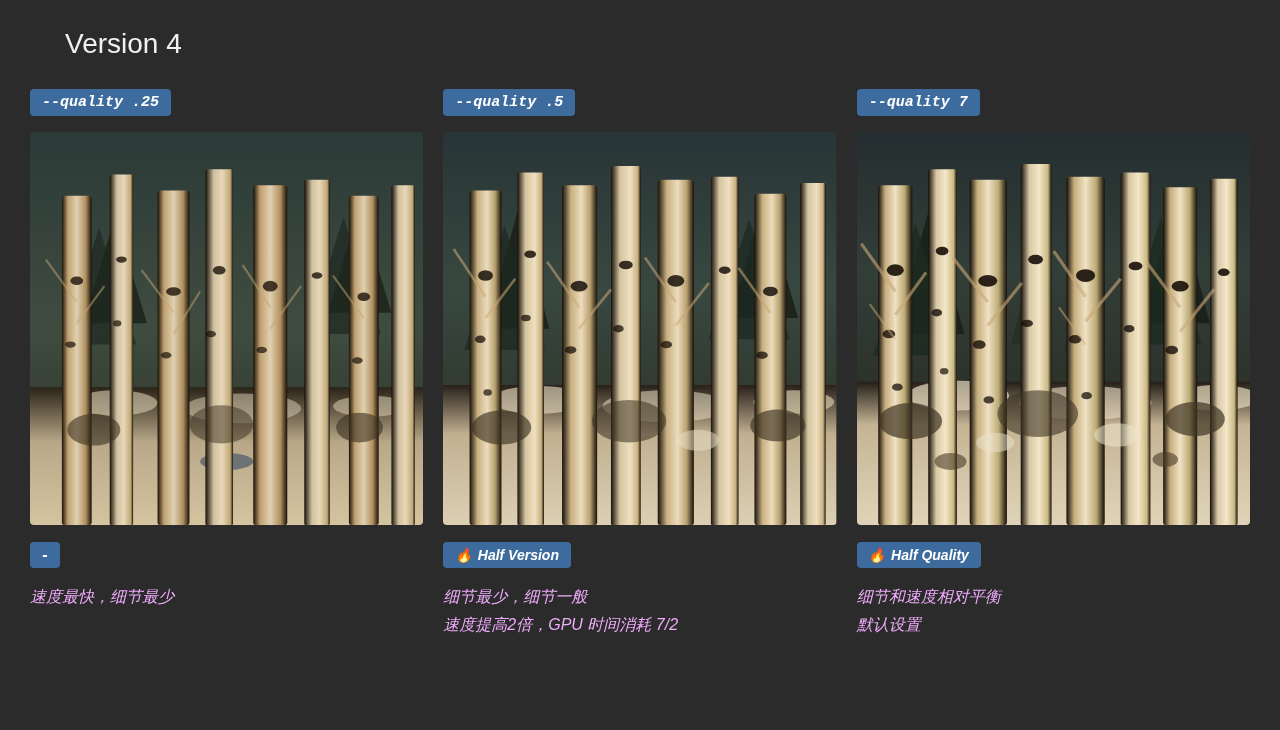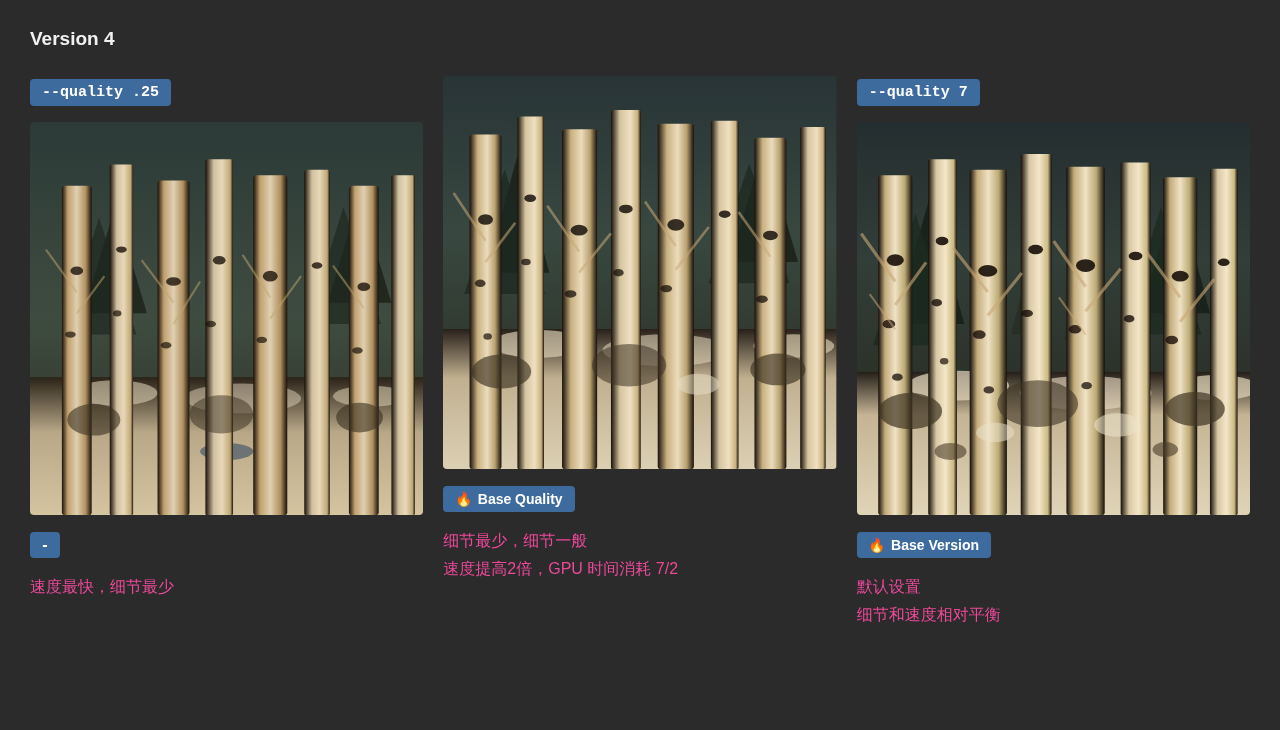--- a/index.html
+++ b/index.html
@@ -7,36 +7,38 @@
     body {
       background-color: #2b2b2b;
       color: #e8e8e8;
       font-family: -apple-system, BlinkMacSystemFont, 'Segoe UI', sans-serif;
       padding: 28px 30px;
       width: 1280px;
       min-height: 730px;
     }
 
     .page-title {
-      font-size: 19px;
-      font-weight: 700;
+      font-size: 28px;
+      font-weight: 400;
       color: #f0f0f0;
       margin-bottom: 26px;
+      margin-left: 35px;
     }
 
     .grid {
       display: grid;
       grid-template-columns: 1fr 1fr 1fr;
       gap: 20px;
     }
 
     .column {
       display: flex;
       flex-direction: column;
       gap: 14px;
+      font-style: italic;
     }
 
     .quality-badge {
       display: inline-block;
       background-color: #3d6b9e;
       color: #fff;
       font-family: 'Courier New', monospace;
       font-size: 15px;
       font-weight: 700;
       padding: 5px 12px;
@@ -84,21 +86,21 @@
     }
 
     .desc-block {
       display: flex;
       flex-direction: column;
       gap: 4px;
     }
 
     .desc-line {
       font-size: 16px;
-      color: #ec4899;
+      color: #f0abfc;
       line-height: 1.5;
       font-weight: 400;
     }
 
     
     .forest-svg {
       width: 100%;
       height: 100%;
     }
   </style>
@@ -194,20 +196,23 @@
     </div>
     <div class="badge-row">
       <span class="label-dash">-</span>
     </div>
     <div class="desc-block">
       <span class="desc-line">速度最快，细节最少</span>
     </div>
   </div>
 
   <div class="column">
+    <div class="badge-row">
+      <span class="quality-badge">--quality .5</span>
+    </div>
     <div class="image-container">
       <svg class="forest-svg" viewBox="0 0 370 370" xmlns="http://www.w3.org/2000/svg">
         <defs>
           <linearGradient id="sky2" x1="0" y1="0" x2="0" y2="1">
             <stop offset="0%" stop-color="#283436"></stop>
             <stop offset="40%" stop-color="#384840"></stop>
             <stop offset="100%" stop-color="#28281c"></stop>
           </linearGradient>
           <linearGradient id="ground2" x1="0" y1="0" x2="0" y2="1">
             <stop offset="0%" stop-color="#28201a"></stop>
@@ -272,21 +277,21 @@
 
         <ellipse cx="55" cy="278" rx="28" ry="16" fill="#3c3222" opacity="0.65"></ellipse>
         <ellipse cx="175" cy="272" rx="35" ry="20" fill="#3c3222" opacity="0.55"></ellipse>
         <ellipse cx="315" cy="276" rx="26" ry="15" fill="#3c3222" opacity="0.65"></ellipse>
         <ellipse cx="240" cy="290" rx="20" ry="10" fill="#e8dfc8" opacity="0.5"></ellipse>
       </svg>
     </div>
     <div class="badge-row">
       <span class="label-badge">
         <span>🔥</span>
-        <span>Base Quality</span>
+        <span>Half Version</span>
       </span>
     </div>
     <div class="desc-block">
       <span class="desc-line">细节最少，细节一般</span>
       <span class="desc-line">速度提高2倍，GPU 时间消耗 7/2</span>
     </div>
   </div>
 
   <div class="column">
     <div class="badge-row">
@@ -382,22 +387,22 @@
         <ellipse cx="245" cy="285" rx="22" ry="11" fill="#ece4cc" opacity="0.55"></ellipse>
         <ellipse cx="130" cy="292" rx="18" ry="9" fill="#ece4cc" opacity="0.5"></ellipse>
 
         <ellipse cx="88" cy="310" rx="15" ry="8" fill="#4a3c28" opacity="0.6"></ellipse>
         <ellipse cx="290" cy="308" rx="12" ry="7" fill="#4a3c28" opacity="0.6"></ellipse>
       </svg>
     </div>
     <div class="badge-row">
       <span class="label-badge">
         <span>🔥</span>
-        <span>Base Version</span>
+        <span>Half Quality</span>
       </span>
     </div>
     <div class="desc-block">
+      <span class="desc-line">细节和速度相对平衡</span>
       <span class="desc-line">默认设置</span>
-      <span class="desc-line">细节和速度相对平衡</span>
     </div>
   </div>
 
 </div>
 
 </body></html>

